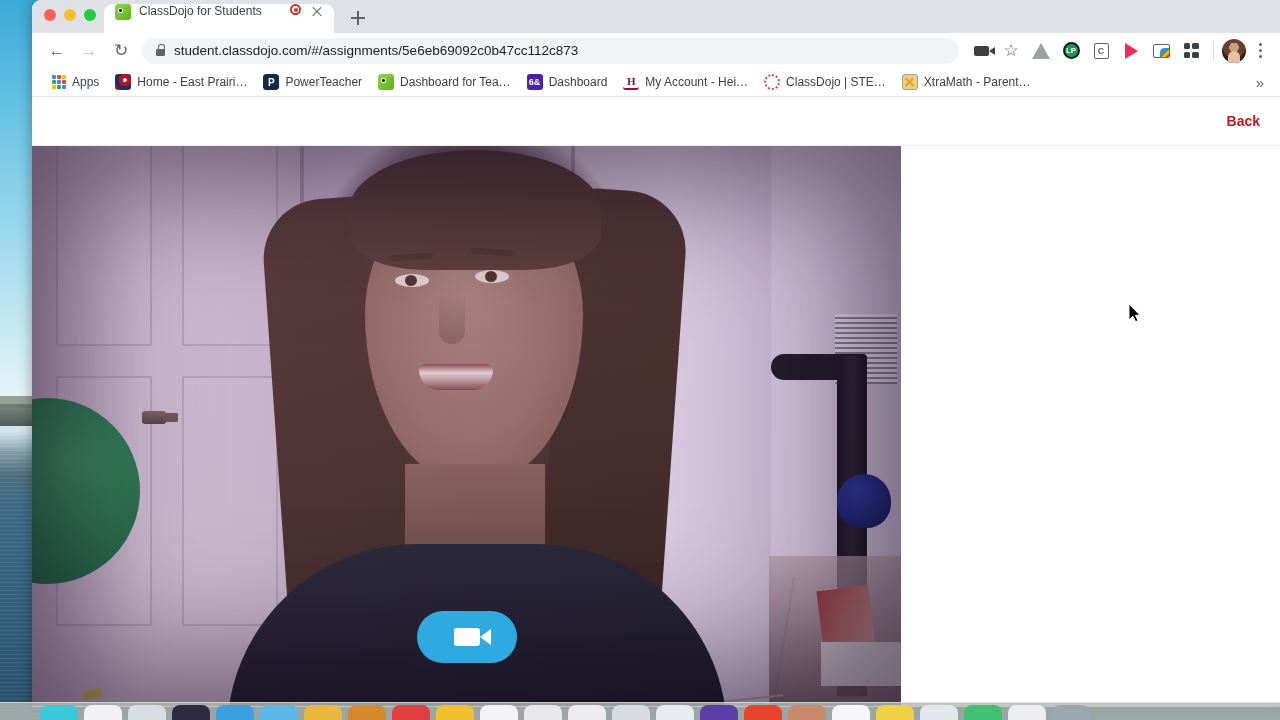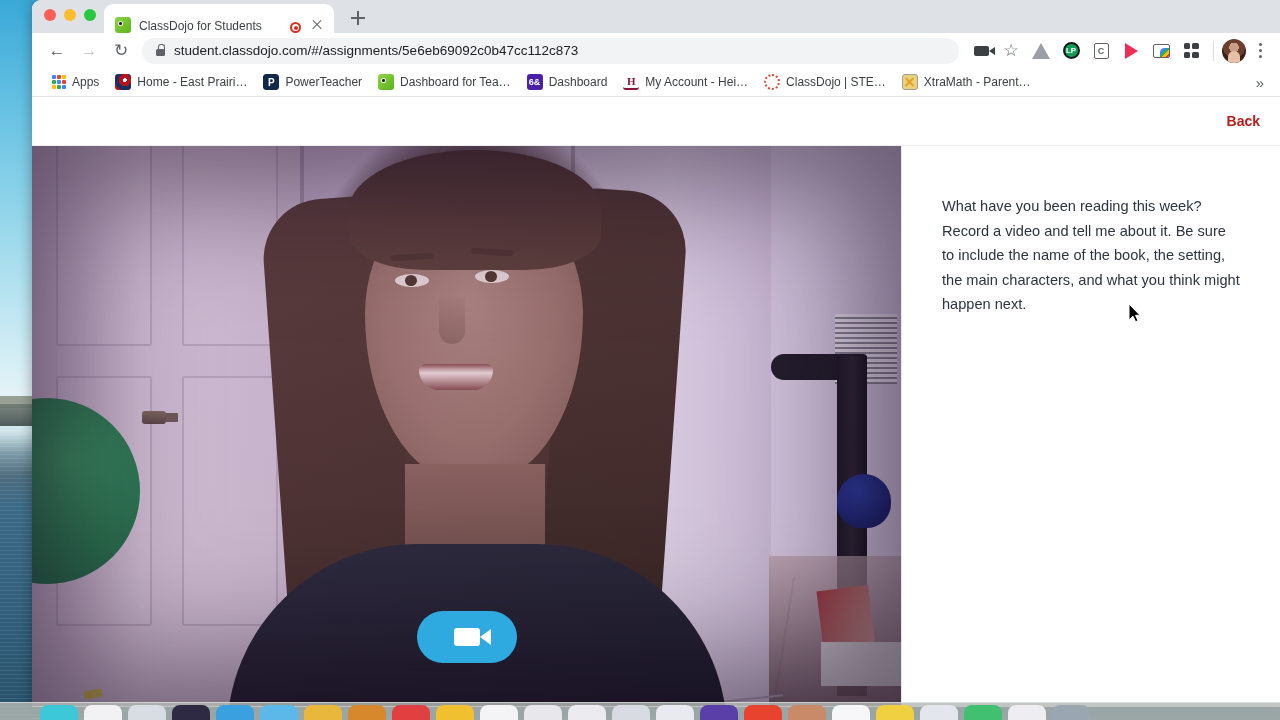--- a/index.html
+++ b/index.html
@@ -71,21 +71,21 @@
   }
   .tl { width: 12px; height: 12px; border-radius: 50%; }
   .tl.red { background: #ff5f57; }
   .tl.yellow { background: #febc2e; }
   .tl.green { background: #28c840; }
 
   .tab {
     height: 29px; width: 230px;
     background: #fff;
     border-radius: 9px 9px 0 0;
-    display: flex; align-items: flex-end; gap: 8px;
+    display: flex; align-items: flex-start; gap: 8px;
     padding: 0 9px 0 11px;
     font-size: 12px; color: #3c4043;
   }
   .favicon-dojo {
     width: 16px; height: 16px; flex: 0 0 16px; border-radius: 3px;
     background: linear-gradient(135deg, #8fd44a 0%, #5bb318 100%);
     position: relative; overflow: hidden;
   }
   .favicon-dojo::before {
     content: ""; position: absolute; left: 3px; top: 4px;
@@ -722,23 +722,20 @@
 
             <span class="vid-tint"></span>
             <span class="vid-vig"></span>
           </div>
 
           <button id="record-button">
             <span class="cam-big"></span>
           </button>
         </div>
 
-        <div id="instructions-pane">
-          <p id="instructions-text">What have you been reading this week? Record a video and tell me about it. Be sure to include the name of the book, the setting, the main characters, and what you think might happen next.</p>
-        </div>
 
       </div>
     </div>
   </div>
 
   <div id="dock">
       <span class="dock-icon" style="background: rgb(60, 200, 216);"></span>
       <span class="dock-icon" style="background: rgb(242, 242, 244);"></span>
       <span class="dock-icon" style="background: rgb(216, 221, 227);"></span>
       <span class="dock-icon" style="background: rgb(47, 42, 68);"></span>

